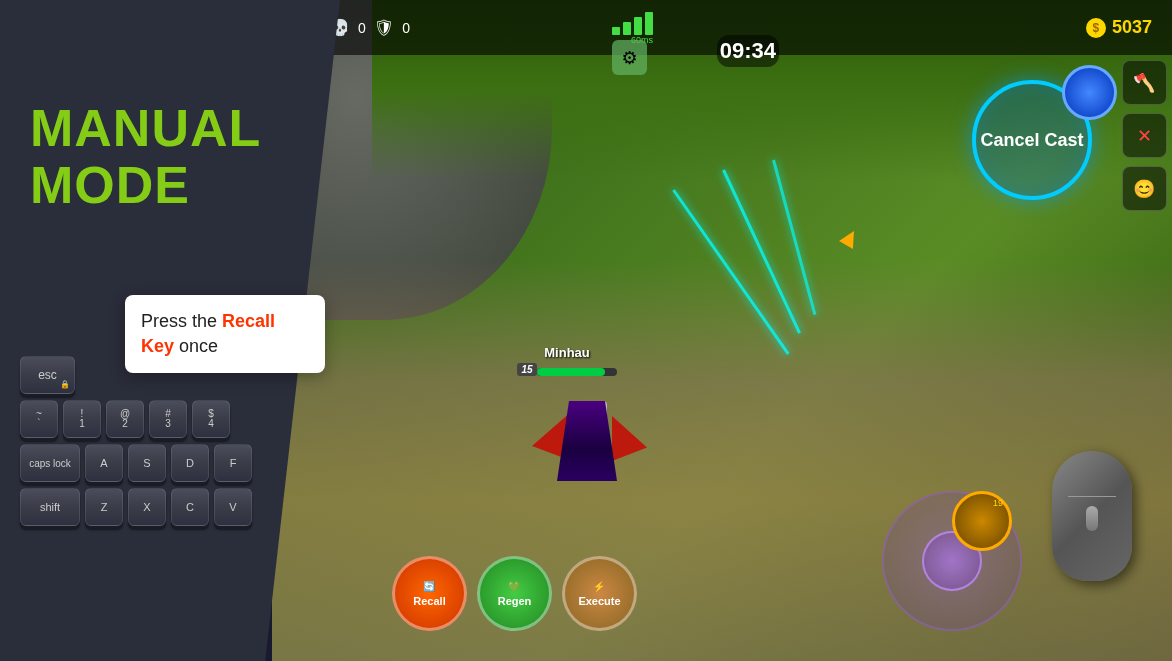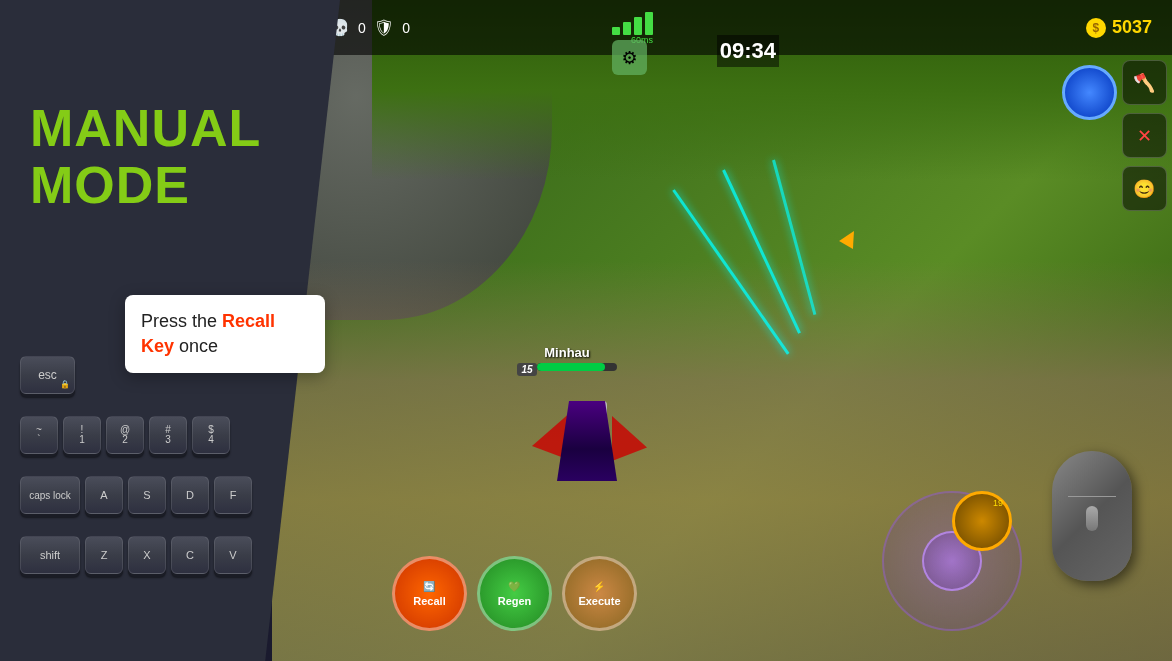--- a/index.html
+++ b/index.html
@@ -60,21 +60,21 @@
       padding: 0 20px;
       z-index: 10;
     }
 
     .hud-timer {
       font-size: 22px;
       font-weight: bold;
       color: white;
       background: rgba(0,0,0,0.5);
       padding: 3px 3px;
-      border-radius: 0;
+      border-radius: 12px;
       margin-top: 47px;
     }
 
     .hud-gold {
       display: flex;
       align-items: center;
       gap: 6px;
       color: #ffd700;
       font-weight: bold;
       font-size: 18px;
@@ -259,21 +259,21 @@
 
     .player-name {
       color: white;
       font-size: 13px;
       font-weight: bold;
       text-shadow: 1px 1px 2px black;
     }
 
     .health-bar-container {
       display: flex;
-      align-items: flex-start;
+      align-items: flex-end;
       gap: 0;
       font-style: italic;
     }
 
     .level-badge {
       background: #444;
       color: white;
       font-size: 10px;
       font-weight: bold;
       padding: 1px 4px;
@@ -478,21 +478,21 @@
       left: 0;
       width: 350px;
       height: 320px;
       z-index: 10;
       padding: 15px 20px;
     }
 
     .keyboard-grid {
       display: flex;
       flex-direction: column;
-      gap: 22px;
+      gap: 6px;
     }
 
     .key-row {
       display: flex;
       gap: 5px;
       align-items: center;
     }
 
     .key {
       background: linear-gradient(180deg, #4a4d5a 0%, #3a3d48 50%, #2e3040 100%);
@@ -645,20 +645,22 @@
   </div>
 
   <div class="settings-gear">⚙</div>
 
   <div class="skill-lines">
     <div class="skill-line-1"></div>
     <div class="skill-line-2"></div>
     <div class="skill-line-3"></div>
   </div>
 
+  <div class="cancel-cast">Cancel
+Cast</div>
 
   <div class="skill-charge-icon"></div>
 
   <div class="hud-right-icons">
     <div class="hud-icon">🪓</div>
     <div class="hud-icon" style="color:#ff4444;">✕</div>
     <div class="hud-icon">😊</div>
   </div>
 
   <div class="name-tag">

